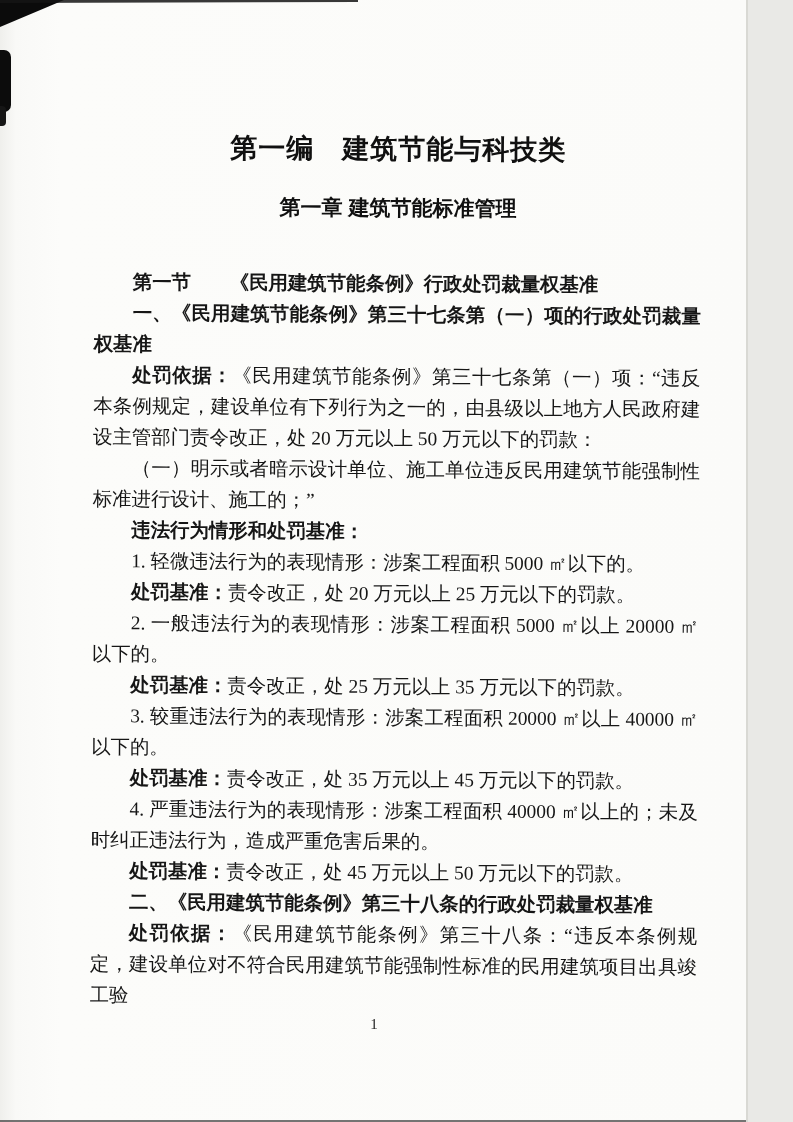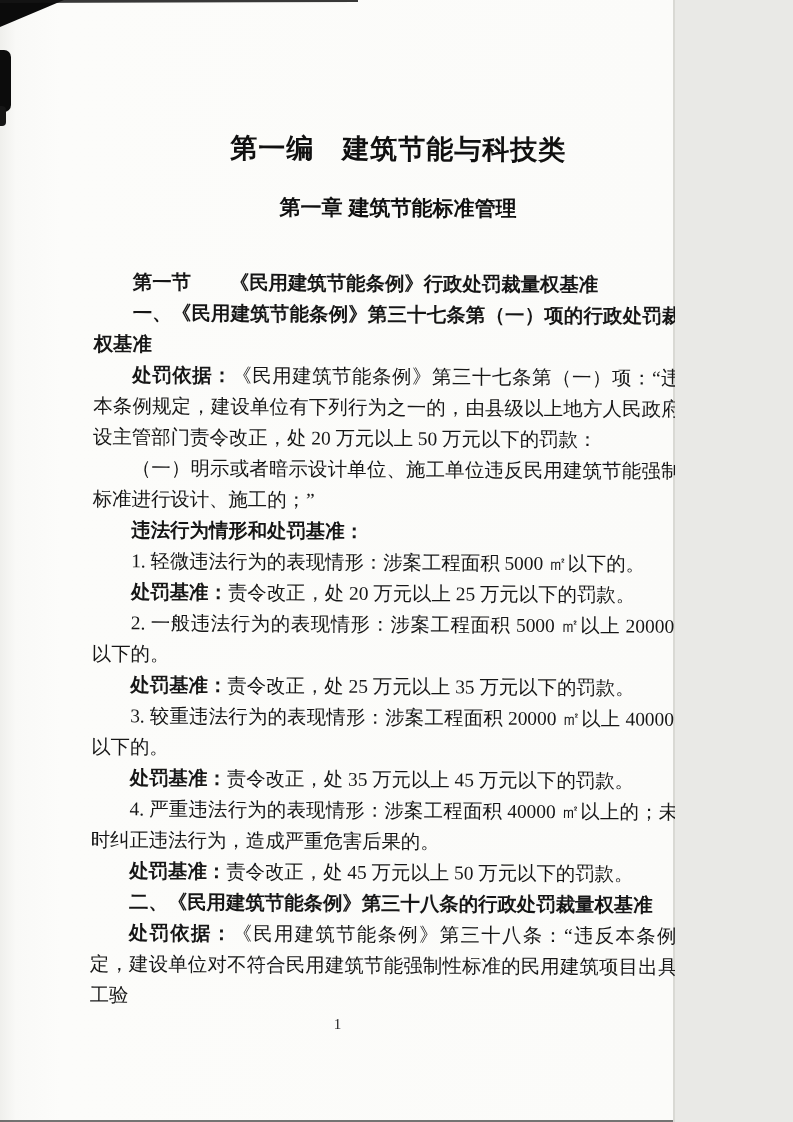--- a/index.html
+++ b/index.html
@@ -4,21 +4,21 @@
 <style>
   * { box-sizing: border-box; }
   html, body { margin: 0; padding: 0; }
   body {
     width: 793px; height: 1122px;
     background: #e9e9e6;
     overflow: hidden;
   }
   .page {
     position: relative;
-    width: 675px; height: 1122px;
+    width: 748px; height: 1122px;
     overflow: hidden;
     background: linear-gradient(90deg, #efefec 0px, #f9f9f7 16px, #fcfcfa 60px, #fbfbf9 100%);
     color: #161616;
     font-family: "Liberation Serif", "DejaVu Serif", serif;
   }
 
   
   .artifact { position: absolute; background: #0b0b0b; }
   .artifact-corner {
     left: 0; top: 0; width: 64px; height: 27px;

